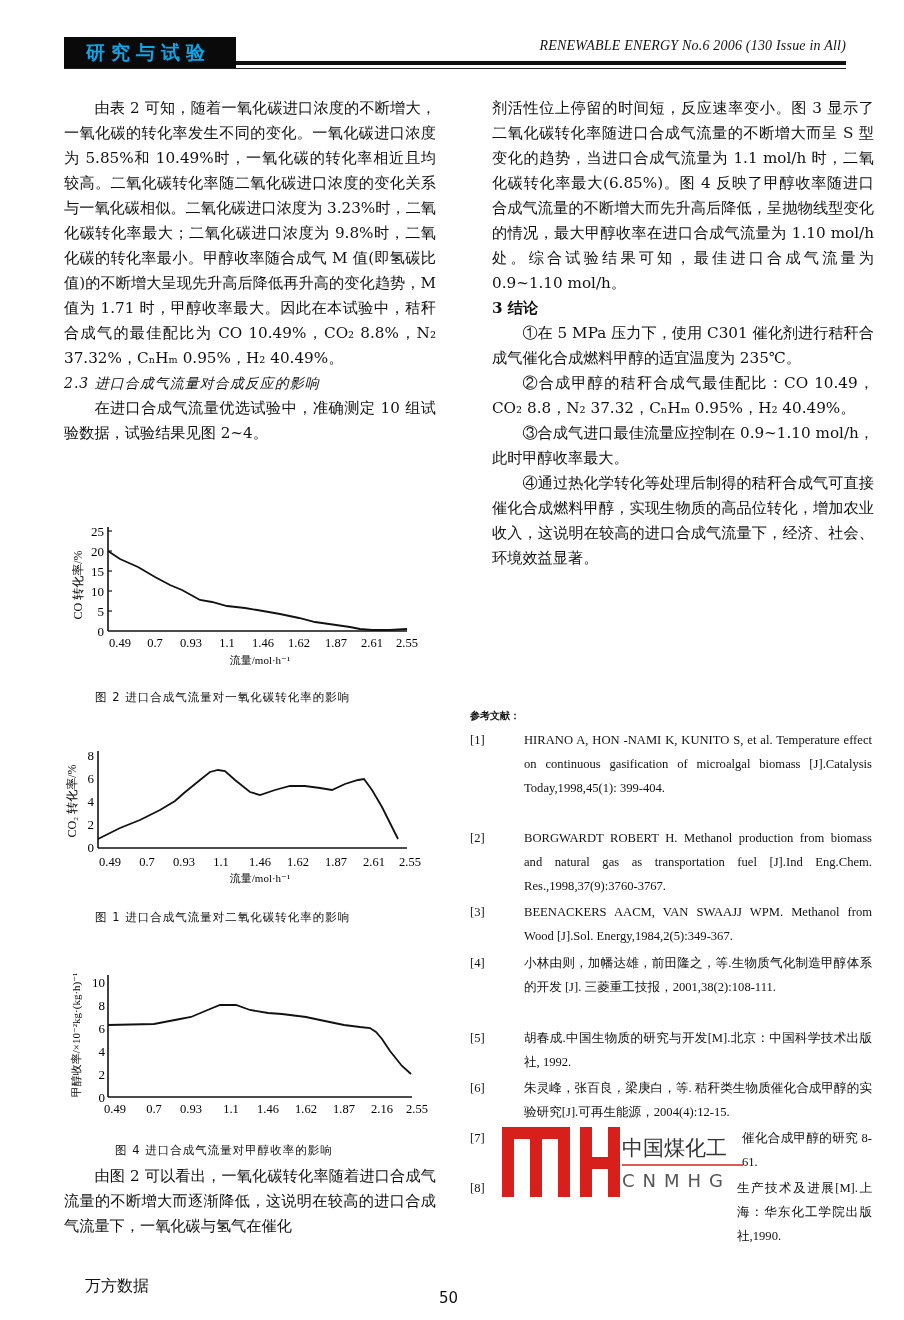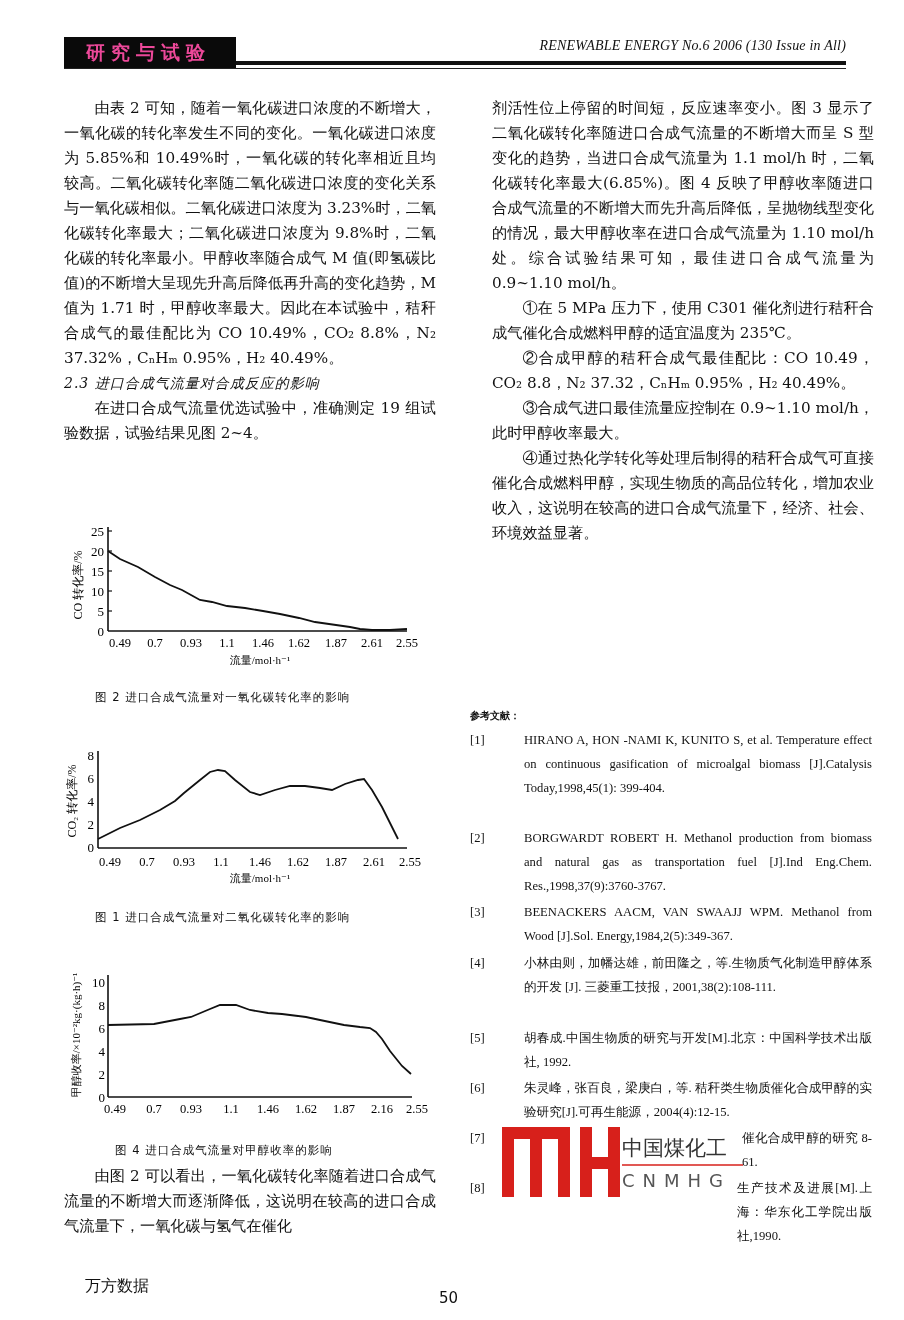--- a/index.html
+++ b/index.html
@@ -1,20 +1,20 @@
 <!DOCTYPE html>
 <html><head>
 <meta charset="utf-8">
 <style>
   html, body { margin:0; padding:0; background:#ffffff; }
   body { width:904px; height:1320px; position:relative; overflow:hidden;
          font-family:"DejaVu Serif","Liberation Serif",serif; color:#111; }
   .abs { position:absolute; }
   .hdr-block { left:64px; top:37px; width:172px; height:31px; background:#0a0a0a; }
-  .hdr-block span { position:absolute; left:22px; top:3px; color:#ec4899; font-size:19px; letter-spacing:6px;
+  .hdr-block span { position:absolute; left:22px; top:3px; color:#0ea5e9; font-size:19px; letter-spacing:6px;
                     font-family:"DejaVu Sans","Liberation Sans",sans-serif; font-weight:bold; }
   .hdr-right { right:58px; top:38px; font-size:14px; font-style:italic; font-family:"Liberation Serif",serif; letter-spacing:0.2px; }
   .rule1 { left:236px; top:61px; width:610px; height:4px; background:#111; }
   .rule2 { left:64px; top:68px; width:782px; height:1px; background:#222; }
   .col { position:absolute; font-size:15.2px; line-height:25px; text-align:justify; }
   .col p { margin:0; }
   .indent { text-indent:2em; }
   .sec { font-family:"DejaVu Serif",serif; font-size:14px; letter-spacing:1px; font-style:italic; }
   .sec3 { font-weight:bold; }
   .cap { position:absolute; font-family:"DejaVu Sans","Liberation Sans",sans-serif; font-weight:normal; font-size:11.5px; letter-spacing:1px; }
@@ -35,21 +35,21 @@
 <div class="abs hdr-block">
   <span>研究与试验</span>
 </div>
 <div class="abs hdr-right">RENEWABLE  ENERGY  No.6  2006 (130 Issue in All)</div>
 <div class="abs rule1"></div>
 <div class="abs rule2"></div>
 
 <div class="col" style="left:64px; top:96px; width:372px;">
   <p class="indent">由表 2 可知，随着一氧化碳进口浓度的不断增大，一氧化碳的转化率发生不同的变化。一氧化碳进口浓度为 5.85%和 10.49%时，一氧化碳的转化率相近且均较高。二氧化碳转化率随二氧化碳进口浓度的变化关系与一氧化碳相似。二氧化碳进口浓度为 3.23%时，二氧化碳转化率最大；二氧化碳进口浓度为 9.8%时，二氧化碳的转化率最小。甲醇收率随合成气 M 值(即氢碳比值)的不断增大呈现先升高后降低再升高的变化趋势，M 值为 1.71 时，甲醇收率最大。因此在本试验中，秸秆合成气的最佳配比为 CO 10.49%，CO₂ 8.8%，N₂ 37.32%，CₙHₘ 0.95%，H₂ 40.49%。</p>
   <p class="sec">2.3  进口合成气流量对合成反应的影响</p>
-  <p class="indent">在进口合成气流量优选试验中，准确测定 19 组试验数据，试验结果见图 2~4。</p>
+  <p class="indent">在进口合成气流量优选试验中，准确测定 10 组试验数据，试验结果见图 2~4。</p>
 </div>
 
 <svg class="abs" style="left:60px; top:515px;" width="380" height="150">
   <g>
     <line x1="48" y1="12" x2="48" y2="116" stroke="#111" stroke-width="1.6"></line>
     <g font-size="13" text-anchor="end">
       <text x="44" y="121">0</text>
         <text x="44" y="101">5</text>
         <text x="44" y="81">10</text>
       <text x="44" y="61">15</text>
@@ -146,20 +146,21 @@
   <polyline fill="none" stroke="#111" stroke-width="1.8" points="48,70 94,69 120,64 131,62 150,54 160,50 176,50 190,55 208,58 222,59 246,62 260,65 284,70 300,72 310,73 316,77 322,84 330,96 342,111 351,119"></polyline>
 </svg>
 <div class="cap" style="left:115px; top:1143px;">图 4  进口合成气流量对甲醇收率的影响</div>
 
 <div class="col" style="left:64px; top:1164px; width:372px;">
   <p class="indent">由图 2 可以看出，一氧化碳转化率随着进口合成气流量的不断增大而逐渐降低，这说明在较高的进口合成气流量下，一氧化碳与氢气在催化</p>
 </div>
 
 <div class="col" style="left:468px; top:96px; width:382px;margin-left:24px;">
   <p>剂活性位上停留的时间短，反应速率变小。图 3 显示了二氧化碳转化率随进口合成气流量的不断增大而呈 S 型变化的趋势，当进口合成气流量为 1.1 mol/h 时，二氧化碳转化率最大(6.85%)。图 4 反映了甲醇收率随进口合成气流量的不断增大而先升高后降低，呈抛物线型变化的情况，最大甲醇收率在进口合成气流量为 1.10 mol/h 处。综合试验结果可知，最佳进口合成气流量为 0.9~1.10 mol/h。</p>
+  <p class="sec3">3   结论</p>
   <p class="indent">①在 5 MPa 压力下，使用 C301 催化剂进行秸秆合成气催化合成燃料甲醇的适宜温度为 235℃。</p>
   <p class="indent">②合成甲醇的秸秆合成气最佳配比：CO 10.49，CO₂ 8.8，N₂ 37.32，CₙHₘ 0.95%，H₂ 40.49%。</p>
   <p class="indent">③合成气进口最佳流量应控制在 0.9~1.10 mol/h，此时甲醇收率最大。</p>
   <p class="indent">④通过热化学转化等处理后制得的秸秆合成气可直接催化合成燃料甲醇，实现生物质的高品位转化，增加农业收入，这说明在较高的进口合成气流量下，经济、社会、环境效益显著。</p>
 </div>
 
 <div class="refhead" style="left:470px; top:709px;">参考文献：</div>
 
 <div class="ref" style="left:470px; top:728px; width:382px; height:96px;">
   <span class="num">[1]</span>

